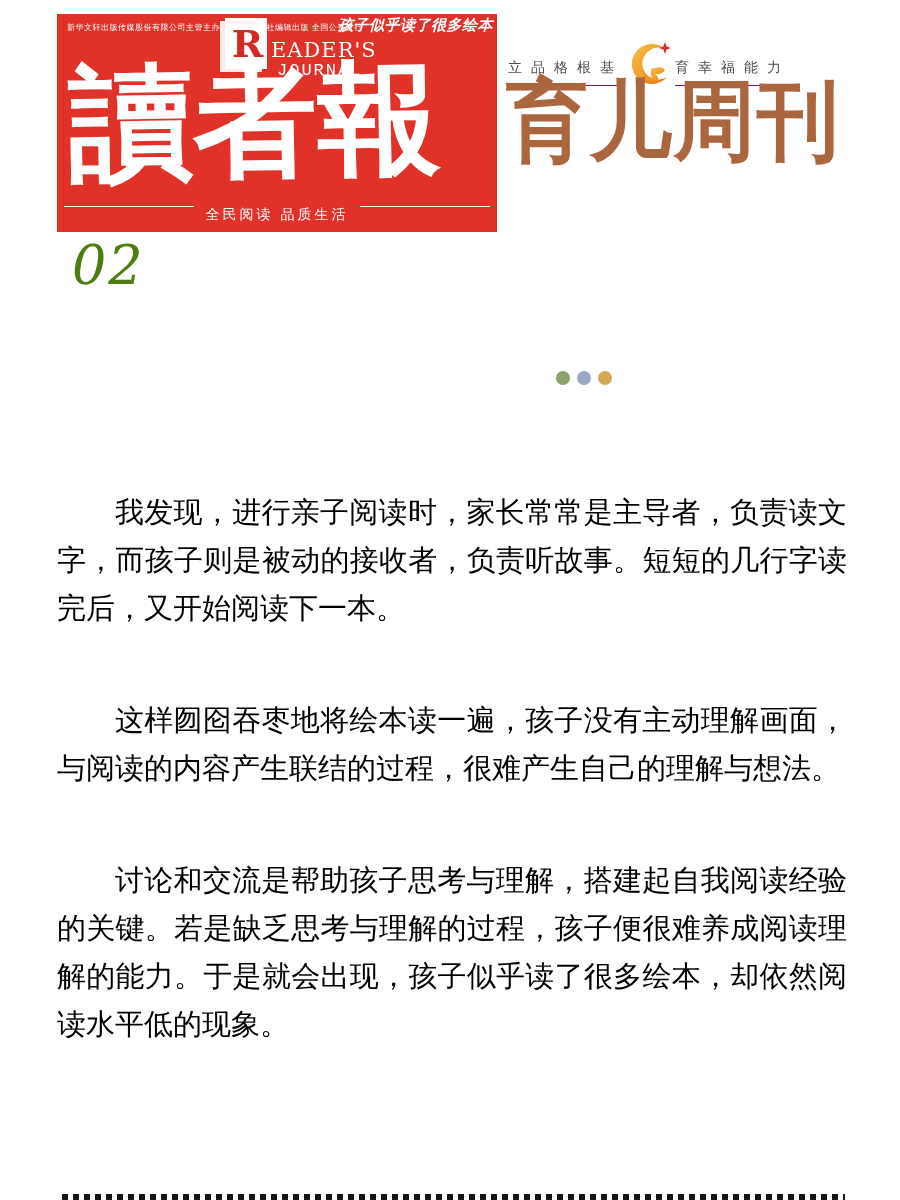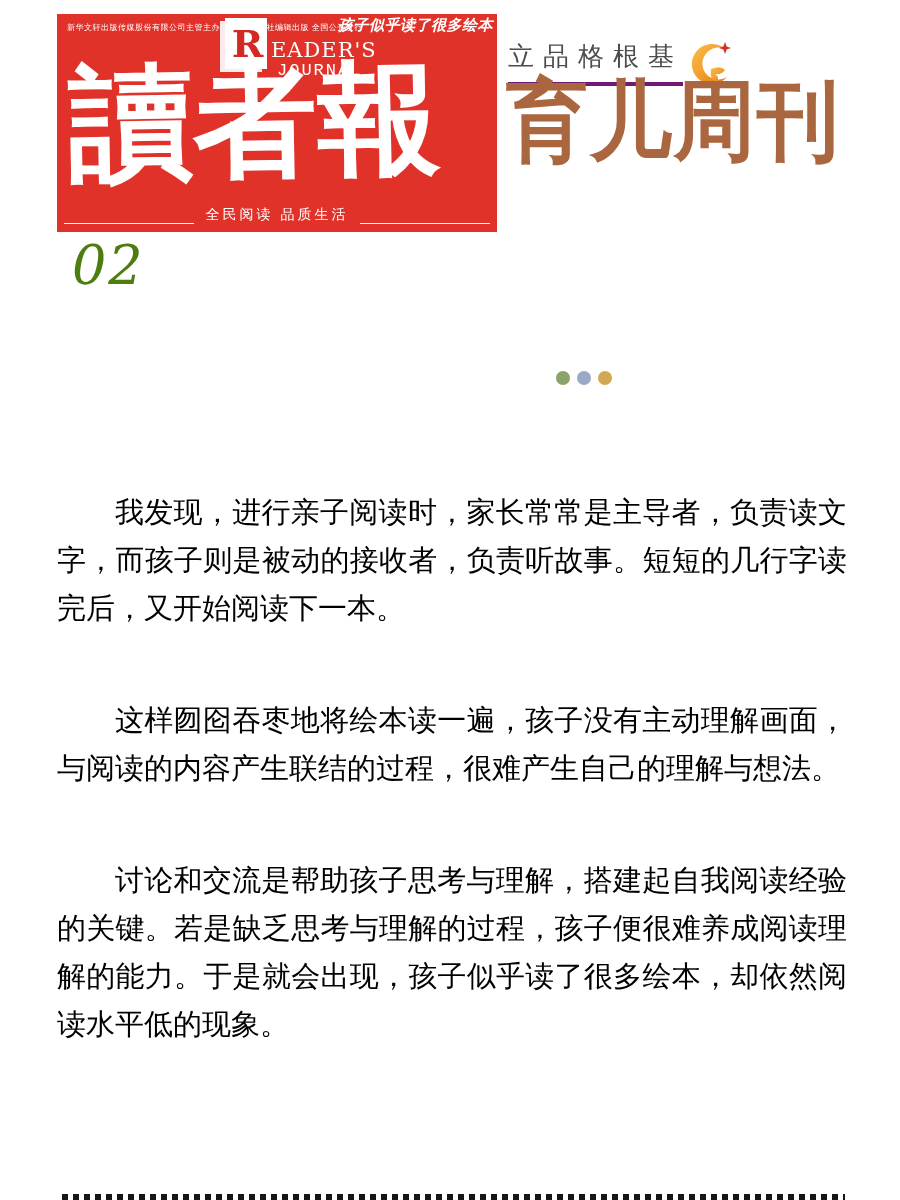--- a/index.html
+++ b/index.html
@@ -25,29 +25,29 @@
     border-left:3px solid #ffffff; box-shadow:-5px 3px 0 0 rgba(255,255,255,.9);
   }
   .rlogo-box .r { color:#d22a22; font-family:"DejaVu Serif", serif; font-weight:bold; font-size:38px; line-height:1; }
   .readers  { position:absolute; left:214px; top:24px; font-family:"DejaVu Serif", serif; font-size:21px; letter-spacing:1px; }
   .journal  { position:absolute; left:220px; top:47px; font-family:Liberation Mono, monospace; font-size:17px; letter-spacing:2px; }
   .calligraphy {
     position:absolute; left:12px; top:38px; width:430px;
     font-family:"DejaVu Serif", serif; font-weight:bold; font-size:124px; line-height:1.1;
     letter-spacing:0px; white-space:nowrap; transform:rotate(-1deg);
   }
-  .slogan-row { position:absolute; left:0; right:0; bottom:8px; display:flex; align-items:flex-end; justify-content:center; gap:12px; }
+  .slogan-row { position:absolute; left:0; right:0; bottom:8px; display:flex; align-items:flex-start; justify-content:center; gap:12px; }
   .slogan-row .line { width:130px; height:1px; background:#ffffff; }
   .slogan-row .txt { font-size:14px; letter-spacing:3px; white-space:nowrap; }
 
   
   .tagline-row { position:absolute; left:508px; top:26px; width:340px; display:flex; align-items:flex-end; }
   .tagline {
-    font-size:26px; color:#4d4d4d; letter-spacing:9px; white-space:nowrap;
-    border-bottom:4px solid #701a75; padding-bottom:8px;
+    font-size:14px; color:#4d4d4d; letter-spacing:9px; white-space:nowrap;
+    border-bottom:1px solid #701a75; padding-bottom:8px;
   }
   .tagline-icon { width:56px; height:56px; margin:0 -2px -6px -2px; flex:0 0 auto; }
   .weekly-title {
     position:absolute; left:506px; top:60px;
     font-size:88px; font-weight:900; letter-spacing:2px; line-height:1.15;
     white-space:nowrap; transform:scaleX(0.93); transform-origin:left;
   }
 
   
   .section-number {
@@ -109,20 +109,21 @@
         <linearGradient id="pg" x1="0" y1="0" x2="1" y2="1">
           <stop offset="0" stop-color="#f7c04a"></stop>
           <stop offset="0.55" stop-color="#f29b2b"></stop>
           <stop offset="1" stop-color="#e87316"></stop>
         </linearGradient>
       </defs>
       <path fill="url(#pg)" d="M44 13 A20 20 0 1 0 46 41 A16 16 0 1 1 44 13 Z"></path>
       <path fill="url(#pg)" d="M30 33 q10 -4 14 1 q-3 5 -10 4 q5 3 2 8 q-8 -2 -6 -13 Z"></path>
       <path fill="#d92b23" d="M44 6 l1.6 4.4 L50 12 l-4.4 1.6 L44 18 l-1.6-4.4 L38 12 l4.4-1.6 Z"></path>
     </svg>
+    <span class="tagline">育幸福能力</span>
   </div>
   <div class="weekly-title" style="color: rgb(169, 102, 63);">育儿周刊</div>
 
   <div class="section-number" style="color: #4d7c0f;">02</div>
   <div class="dots-row">
     <span class="dot" style="background-color: rgb(139, 162, 107);"></span>
     <span class="dot" style="background-color: rgb(154, 170, 198);"></span>
     <span class="dot" style="background-color: rgb(210, 168, 85);"></span>
   </div>
 

